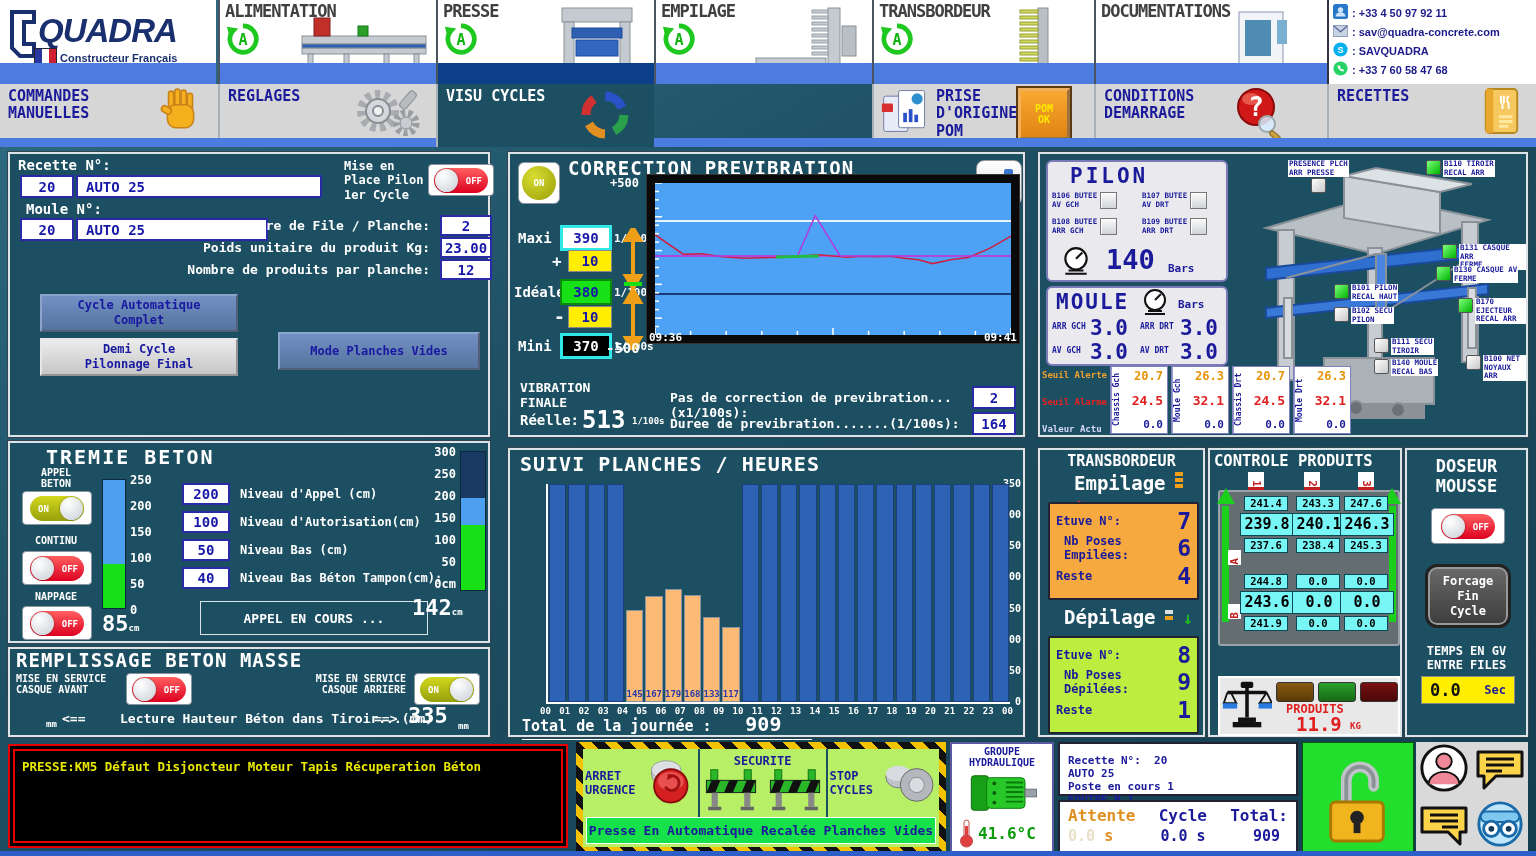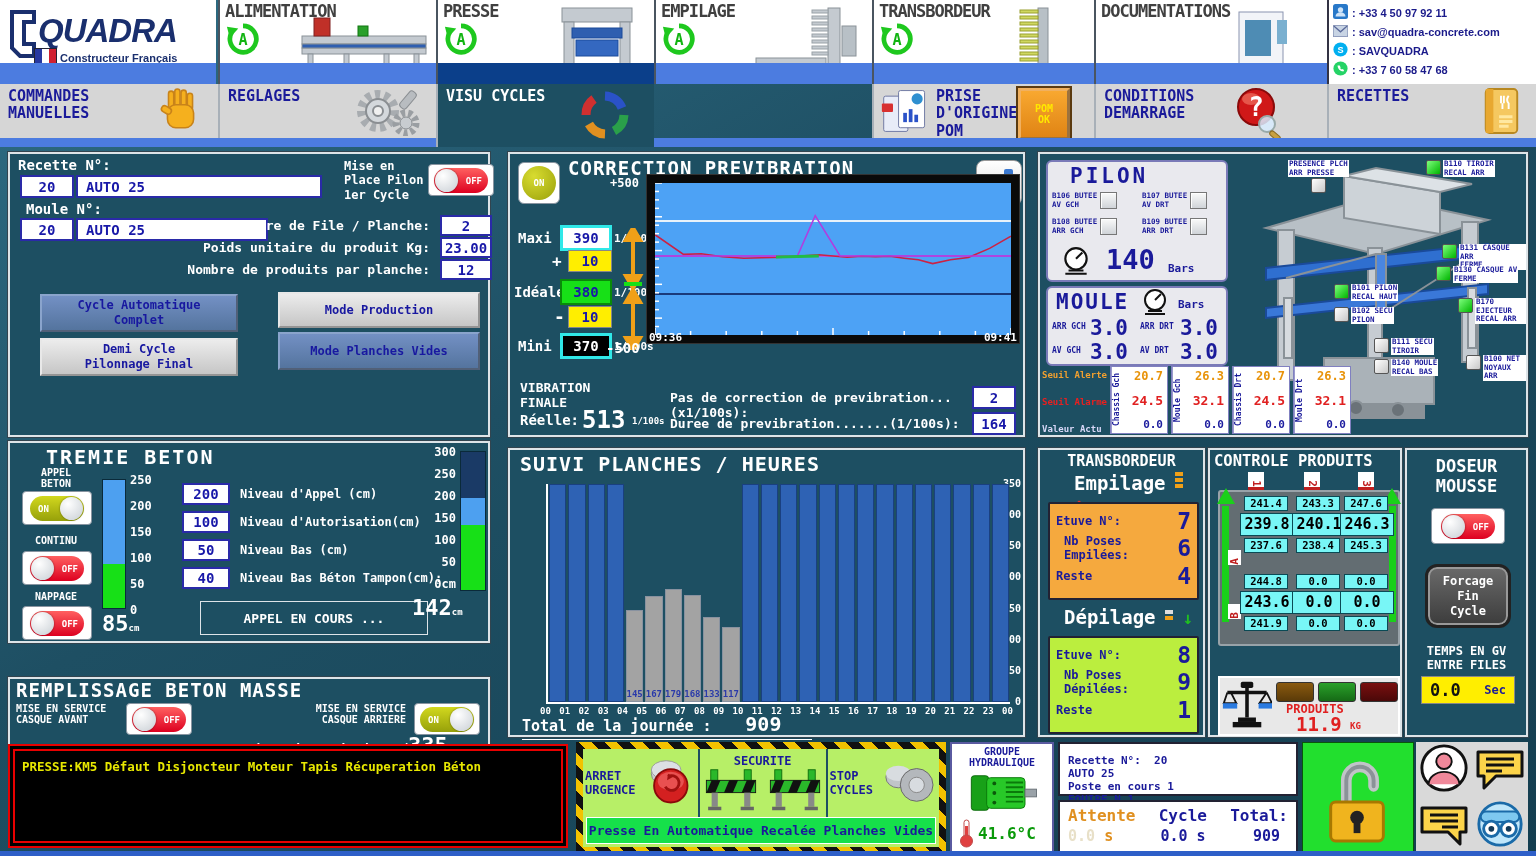--- a/index.html
+++ b/index.html
@@ -64,21 +64,21 @@
   .sens{position:absolute;display:flex;gap:2px;align-items:flex-start;z-index:5;}
   .sens.below{flex-direction:column;align-items:center;gap:1px;}
   .sens .sq{width:13px;height:13px;border:1px solid #555;border-radius:2px;flex:none;}
   .sq.on{background:linear-gradient(135deg,#7dff7d,#00b400);}
   .sq.off{background:linear-gradient(135deg,#ffffff,#c8c8c8);}
   .sens .lbl{background:#fff;color:#1a1a9a;font-size:7.5px;font-weight:bold;line-height:1.15;padding:0 1px;white-space:pre-line;}
   
   #suivi-plot{position:absolute;left:36px;top:34px;width:462px;height:218px;border-left:2px solid #fff;border-bottom:2px solid #fff;display:flex;align-items:flex-end;box-sizing:content-box;}
   .sv-slot{flex:1;margin:0 1px;position:relative;}
   .sv-bg{background:#2e62b4;border:1px solid #1a4080;height:216px;}
-  .sv-val{background:#a3a3a3;border:1px solid #8892a0;position:relative;}
+  .sv-val{background:#fdba74;border:1px solid #8892a0;position:relative;}
   .sv-num{position:absolute;bottom:2px;left:50%;transform:translateX(-50%);font-size:9px;font-weight:bold;color:#2a3aaa;}
   .sv-yl{position:absolute;right:2px;font-size:10px;font-weight:bold;color:#fff;}
   .sv-xl{position:absolute;font-size:9px;font-weight:bold;color:#fff;}
   
   .tb-box{position:absolute;border:2px solid #223;border-radius:2px;box-sizing:border-box;padding:4px 6px;}
   .tb-row{display:flex;justify-content:space-between;align-items:center;}
   .tb-lab{color:#1a1a9a;font-weight:bold;font-size:12px;white-space:pre-line;line-height:1.2;}
   .tb-val{color:#1a1a9a;font-weight:bold;font-size:23px;}
   
   #safety{position:absolute;left:576px;top:742px;width:370px;height:112px;background:repeating-linear-gradient(45deg,#111 0 9px,#f2c200 9px 18px);padding:7px;box-sizing:border-box;}
@@ -386,21 +386,20 @@
     <div class="abs fld" style="left:430px;top:61px;width:52px;height:21px;">2</div>
     <div class="abs wlabel pre" style="right:58px;top:86px;font-size:13px;">Poids unitaire du produit Kg:</div>
     <div class="abs fld" style="left:430px;top:83px;width:52px;height:21px;">23.00</div>
     <div class="abs wlabel pre" style="right:58px;top:108px;font-size:13px;">Nombre de produits par planche:</div>
     <div class="abs fld" style="left:430px;top:105px;width:52px;height:21px;">12</div>
 
     <div class="btn on pre" style="left:30px;top:140px;width:198px;height:38px;">Cycle Automatique
 Complet</div>
     <div class="btn pre" style="left:30px;top:184px;width:198px;height:38px;">Demi Cycle
 Pilonnage Final</div>
-    <div class="btn pre" style="left:268px;top:138px;width:202px;height:36px;">Mode Production</div>
     <div class="btn on pre" style="left:268px;top:178px;width:202px;height:38px;">Mode Planches Vides</div>
   </div>
 
   <div class="panel" style="left:8px;top:441px;width:482px;height:202px;">
     <div class="abs wlabel pre" style="left:36px;top:2px;font-size:20px;letter-spacing:2px;">TREMIE BETON</div>
     <div class="abs wlabel pre" style="left:14px;top:24px;font-size:10px;text-align:center;width:64px;">APPEL
 BETON</div>
     <div class="tglcard" style="left:12px;top:48px;width:70px;height:34px;">
       <div class="tgl on">
           <span class="knob"></span>
@@ -459,21 +458,21 @@
       <div class="tick" style="left: 120px; top: 160px;">0</div>
       <div class="tick" style="left: 406px; top: 2px; width: 40px; text-align: right;">300</div>
       <div class="tick" style="left: 406px; top: 24px; width: 40px; text-align: right;">250</div>
       <div class="tick" style="left: 406px; top: 46px; width: 40px; text-align: right;">200</div>
       <div class="tick" style="left: 406px; top: 68px; width: 40px; text-align: right;">150</div>
       <div class="tick" style="left: 406px; top: 90px; width: 40px; text-align: right;">100</div>
       <div class="tick" style="left: 406px; top: 112px; width: 40px; text-align: right;">50</div>
       <div class="tick" style="left: 406px; top: 134px; width: 40px; text-align: right;">0cm</div>
     </div>
 
-  <div class="panel" style="left:8px;top:647px;width:482px;height:90px;margin-top:30px;">
+  <div class="panel" style="left:8px;top:647px;width:482px;height:90px;">
     <div class="abs wlabel pre" style="left:6px;top:0px;font-size:19px;letter-spacing:1px;">REMPLISSAGE BETON MASSE</div>
     <div class="abs wlabel pre" style="left:6px;top:24px;font-size:10px;">MISE EN SERVICE
 CASQUE AVANT</div>
     <div class="tglcard" style="left:116px;top:24px;width:66px;height:32px;">
       <div class="tgl off">
           <span class="knob"></span>
           <span class="st">OFF</span>
         </div>
     </div>
     <div class="abs wlabel pre" style="left:296px;top:24px;font-size:10px;text-align:right;width:100px;">MISE EN SERVICE

